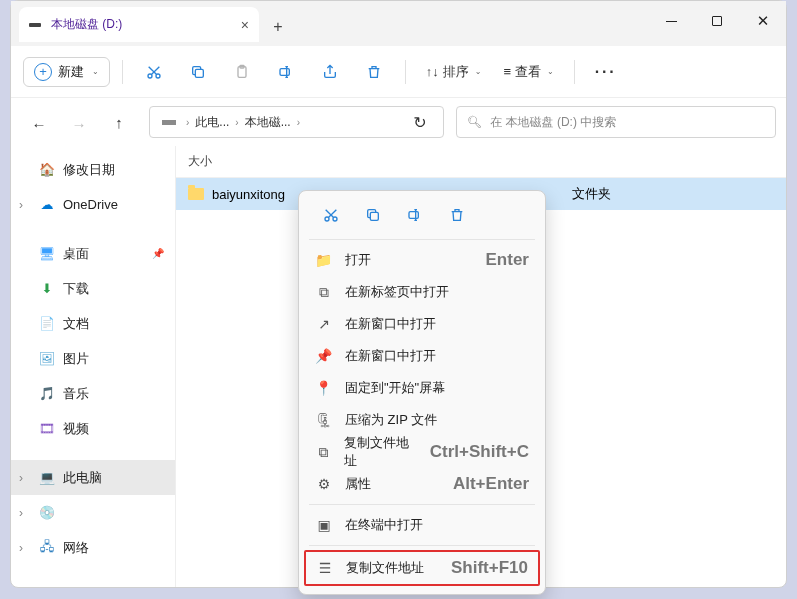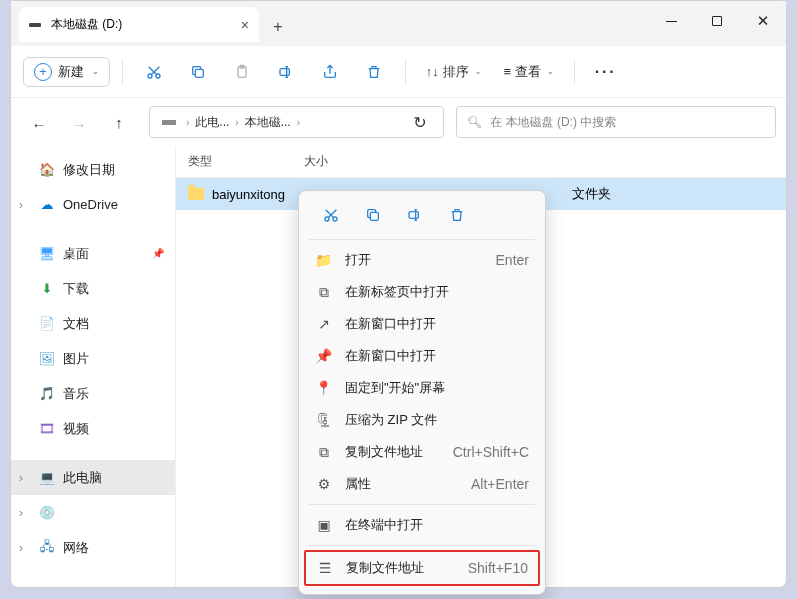--- a/index.html
+++ b/index.html
@@ -1,21 +1,21 @@
 <!DOCTYPE html>
 <html><head>
 <meta charset="utf-8">
 <style>
   * { box-sizing: border-box; margin: 0; padding: 0; font-family: "Segoe UI", "Microsoft YaHei", sans-serif; }
   body { background: #d0d4e8; width: 797px; height: 599px; overflow: hidden; position: relative; }
   .window { position: absolute; left: 10px; top: 0; width: 777px; height: 588px; background: #fff; border: 1px solid #cfcfcf; border-radius: 8px; display: flex; flex-direction: column; }
   .titlebar { height: 45px; display: flex; align-items: flex-start; background: #f3f3f3; }
   .tab { margin-top: 6px; margin-left: 8px; width: 240px; height: 35px; background: #fff; border-radius: 8px 8px 0 0; display: flex; align-items: center; padding: 0 10px; position: relative; }
   .tab .drive-icon { width: 12px; height: 4px; background: #444; border-radius: 1px; margin-right: 10px; }
-  .tab-title { font-size: 12px; color: #000000; flex: 1; }
+  .tab-title { font-size: 12px; color: #4c1d95; flex: 1; }
   .tab-close { font-size: 14px; color: #555; cursor: pointer; }
   .add-tab { width: 38px; height: 35px; margin-top: 8px; display: flex; align-items: center; justify-content: center; color: #444; font-size: 16px; }
   .win-controls { margin-left: auto; margin-top: 4px; display: flex; }
   .win-btn { width: 46px; height: 32px; display: flex; align-items: center; justify-content: center; color: #222; font-size: 12px; }
   .min-line { width: 11px; height: 1px; background: #222; }
   .max-sq { width: 10px; height: 10px; border: 1px solid #222; border-radius: 1px; }
   .close-x { font-size: 15px; }
   
   .toolbar { height: 52px; display: flex; align-items: center; padding: 0 12px; gap: 6px; background: #fff; border-bottom: 1px solid #eee; }
   .tb-new { display: flex; align-items: center; gap: 6px; border: 1px solid #d4d4d4; border-radius: 6px; padding: 5px 10px; color: #222; font-size: 13px; }
@@ -59,21 +59,21 @@
   .row .col-name { display: flex; align-items: center; }
   
   .status { height: 26px; border-top: 1px solid #e0e0e0; display: flex; align-items: center; padding: 0 12px; font-size: 12px; color: #185abd; gap: 16px; }
   
   .context { position: absolute; left: 298px; top: 190px; width: 248px; background: #f9f9f9; border: 1px solid #d0d0d0; border-radius: 8px; box-shadow: 0 8px 20px rgba(0,0,0,.18); padding: 6px; z-index: 50; }
   .ctx-toolbar { display: flex; gap: 2px; padding: 2px 6px 4px; }
   .ctx-tool { width: 40px; height: 32px; display: flex; align-items: center; justify-content: center; color: #2a84d8; font-size: 15px; }
   .ctx-sep { height: 1px; background: #e4e4e4; margin: 4px 4px; }
   .ctx-item { height: 32px; display: flex; align-items: center; padding: 0 10px; font-size: 13px; color: #222; gap: 12px; border-radius: 4px; position: relative; }
   .ctx-ico { width: 18px; display: flex; justify-content: center; color: #555; font-size: 14px; }
-  .ctx-short { margin-left: auto; font-size: 14px; color: #777; }
+  .ctx-short { margin-left: auto; font-size: 17px; color: #777; font-weight: bold; }
   .ctx-highlight { border: 2px solid #e03030; border-radius: 2px; margin: 2px -1px; }
   
   svg { display: block; }
 </style>
 </head>
 <body>
 
 <div class="window">
 
   <div class="titlebar">
@@ -219,21 +219,20 @@
           <span class="ico">💿</span>
         </div>
       <div class="side-item expandable">
           <span class="ico" style="color:#3080c0">🖧</span>
           <span>网络</span>
         </div>
     </div>
 
     <div class="main">
       <div class="cols">
-        <div class="col-type">类型</div>
         <div class="col-size">大小</div>
       </div>
       <div class="row sel">
         <div class="col-name">
             <span class="folder-ico"></span>
             <span>baiyunxitong</span>
           </div>
         <div class="col-date"></div>
         <div class="col-type">文件夹</div>
         <div class="col-size"></div>

